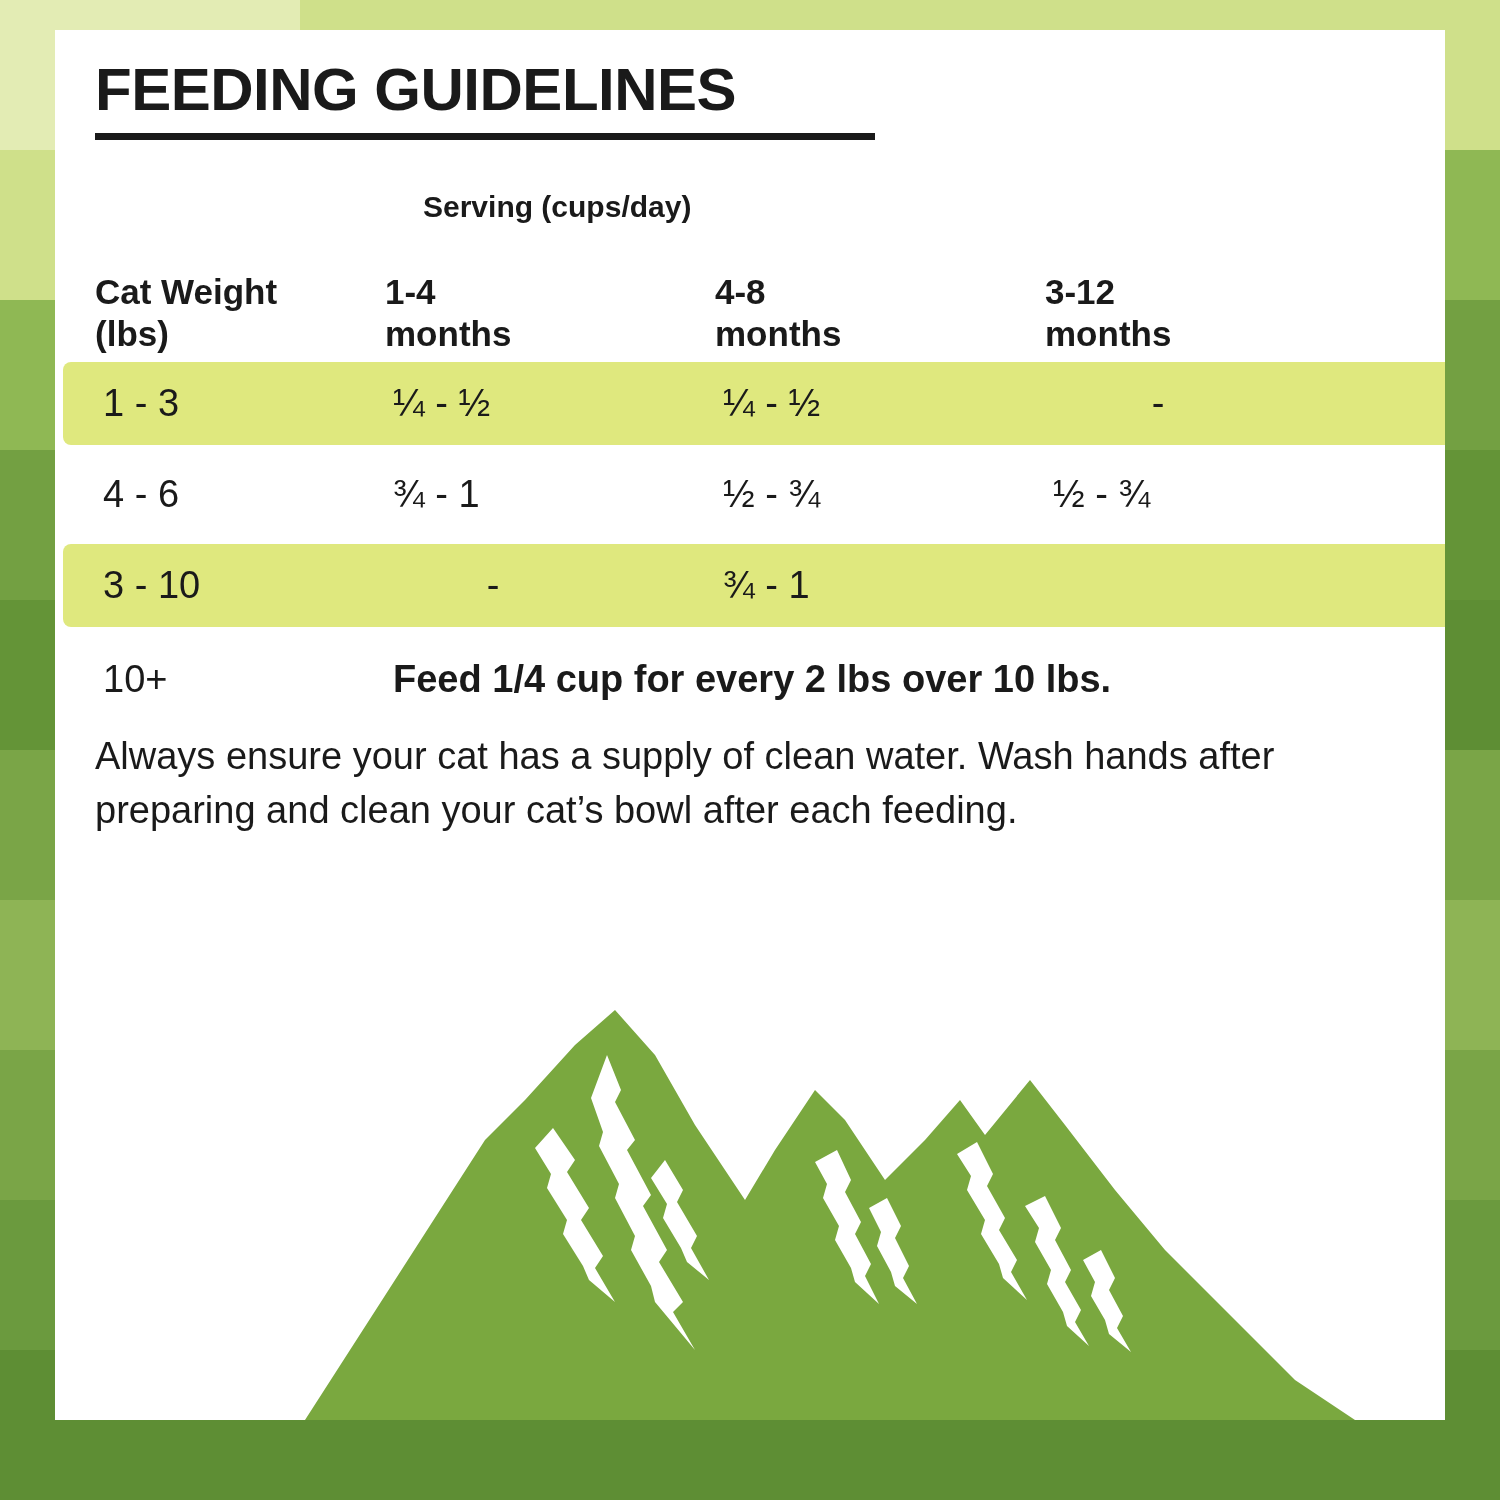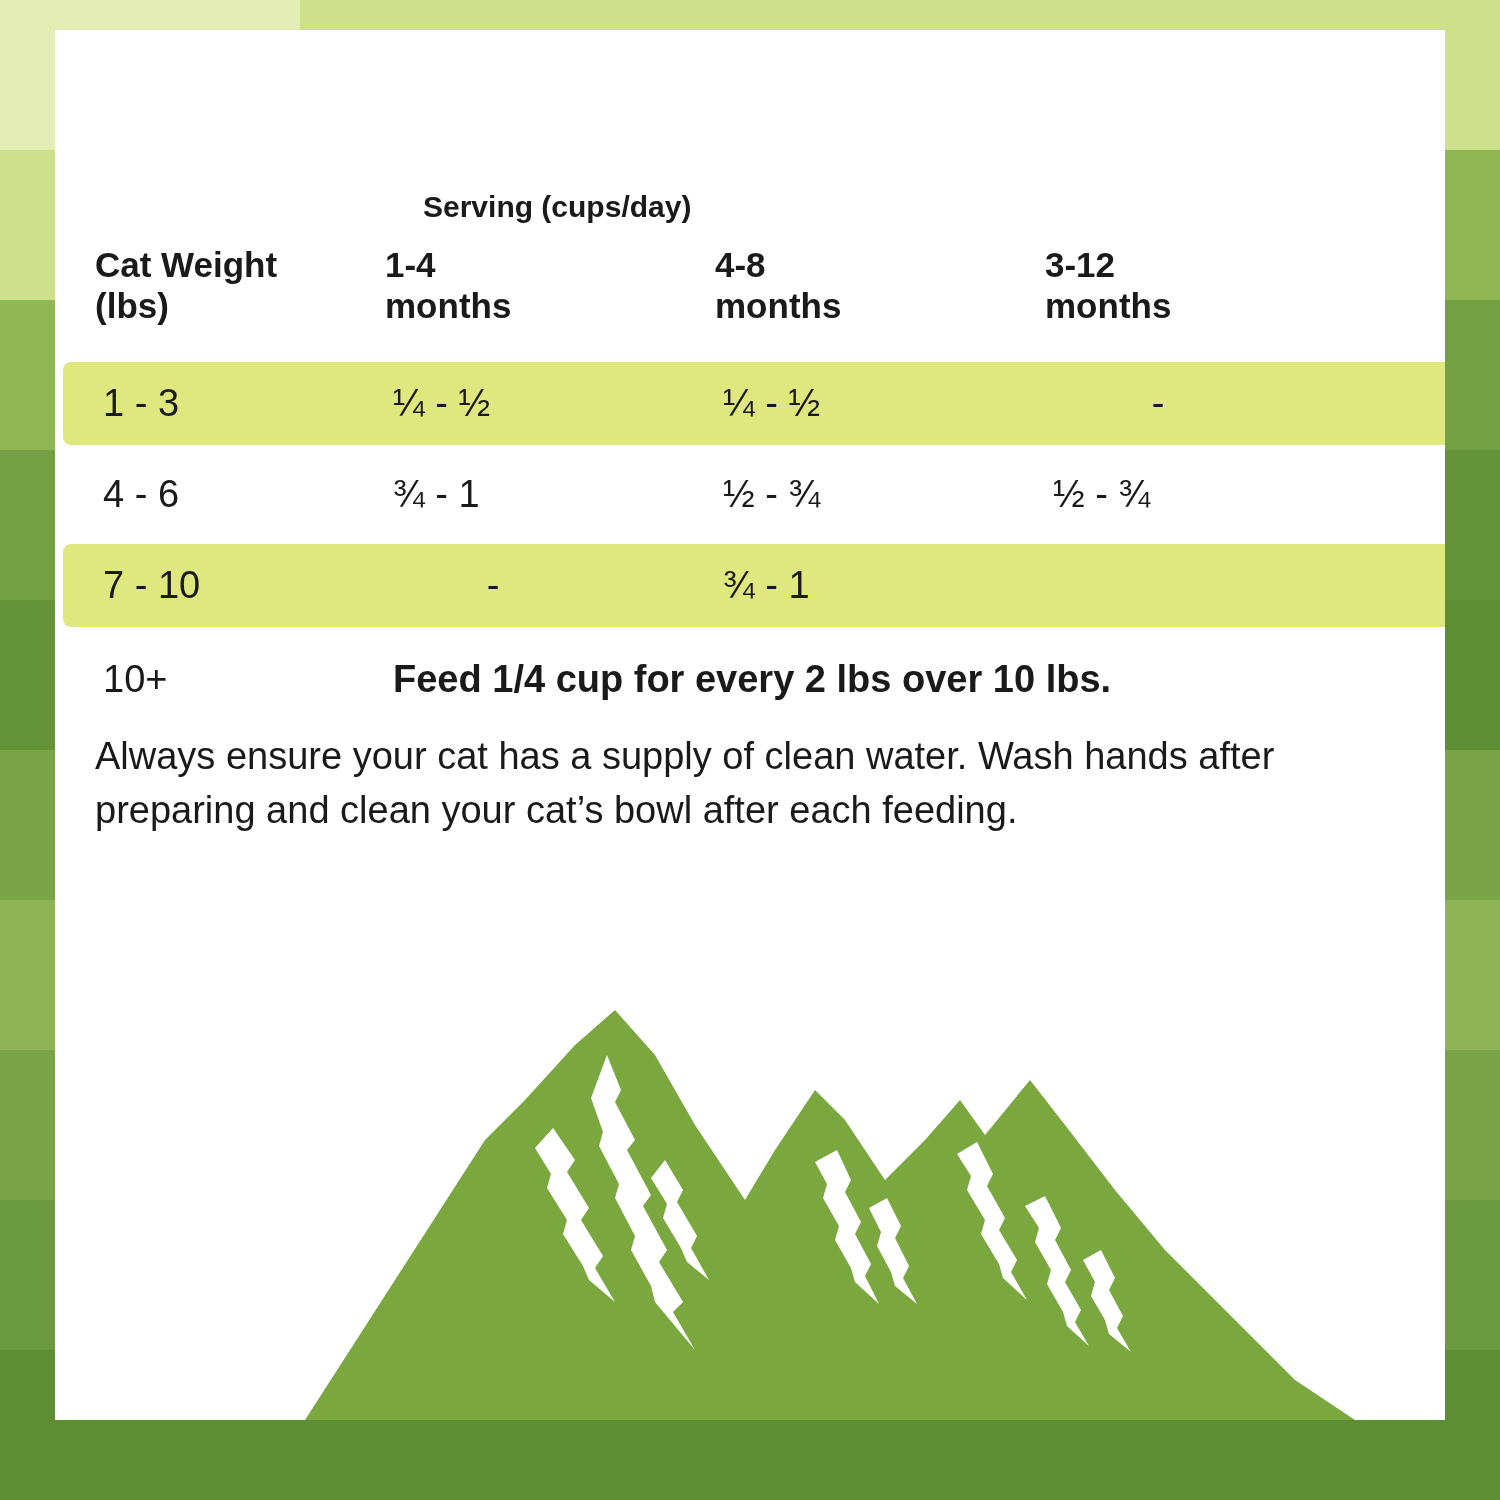--- a/index.html
+++ b/index.html
@@ -77,21 +77,21 @@
     font-size: 30px;
     font-weight: bold;
     color: #1a1a1a;
   }
   .head-row {
     position: absolute;
     left: 0;
     top: 54px;
     width: 1390px;
     display: flex;
-    align-items: flex-start;
+    align-items: flex-end;
     height: 110px;
   }
   .cell {
     font-size: 35px;
     color: #1a1a1a;
   }
   .head-cell {
     font-weight: bold;
     line-height: 1.18;
   }
@@ -264,20 +264,24 @@
       <div style="background: rgb(94, 142, 52);"></div>
       <div style="background: rgb(94, 142, 52);"></div>
       <div style="background: rgb(94, 142, 52);"></div>
       <div style="background: rgb(94, 142, 52);"></div>
       <div style="background: rgb(94, 142, 52);"></div>
       <div style="background: rgb(94, 142, 52);"></div>
     </div>
 
   <div id="card">
 
+    <div class="title-wrap">
+      <div class="title">FEEDING GUIDELINES</div>
+      <div class="title-rule"></div>
+    </div>
 
     <div id="table">
 
       <div class="serving-head">Serving (cups/day)</div>
 
       <div class="head-row">
         <div class="cell head-cell c0">
           <div>Cat Weight</div>
           <div>(lbs)</div>
         </div>
@@ -305,21 +309,21 @@
         </div>
 
         <div class="data-row">
           <div class="cell c0">4 - 6</div>
           <div class="cell c1">¾ - 1</div>
           <div class="cell c2">½ - ¾</div>
           <div class="cell c3">½ - ¾</div>
         </div>
 
         <div class="data-row striped" style="--accent: #dfe87e;">
-          <div class="cell c0">7 - 10</div>
+          <div class="cell c0">3 - 10</div>
           <div class="cell c1"><span class="dash-center">-</span></div>
           <div class="cell c2">¾ - 1</div>
         </div>
 
         <div class="last-row">
           <div class="label">10+</div>
           <div class="note">Feed 1/4 cup for every 2 lbs over 10 lbs.</div>
         </div>
 
       </div>

